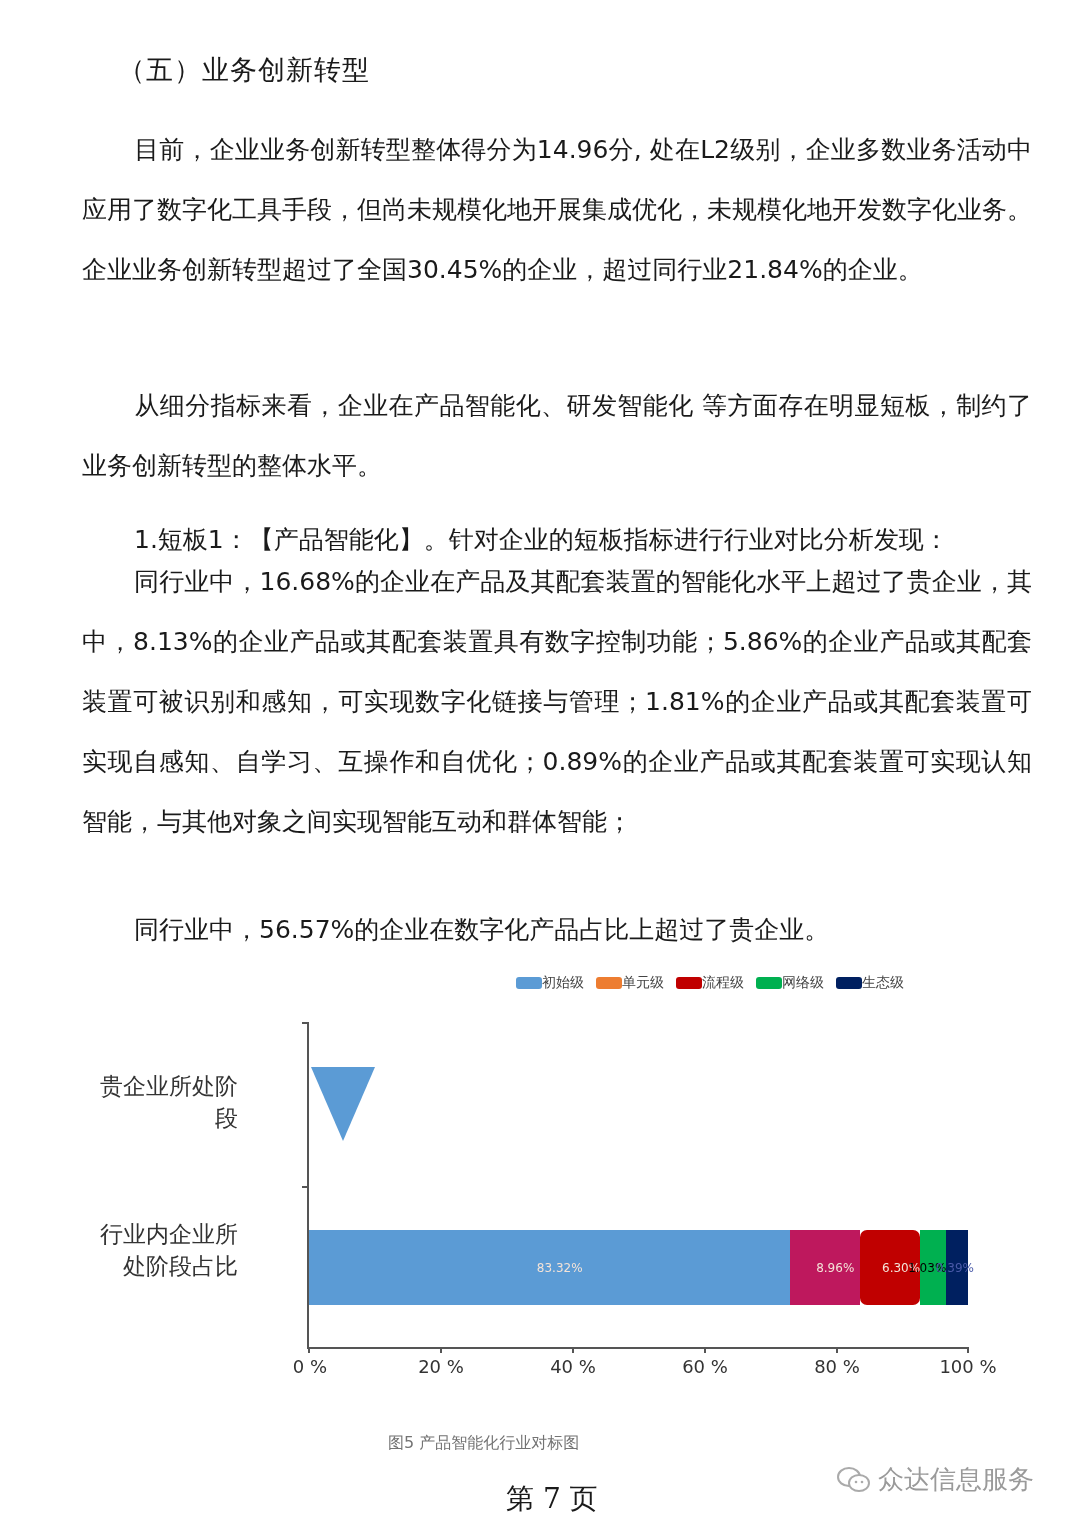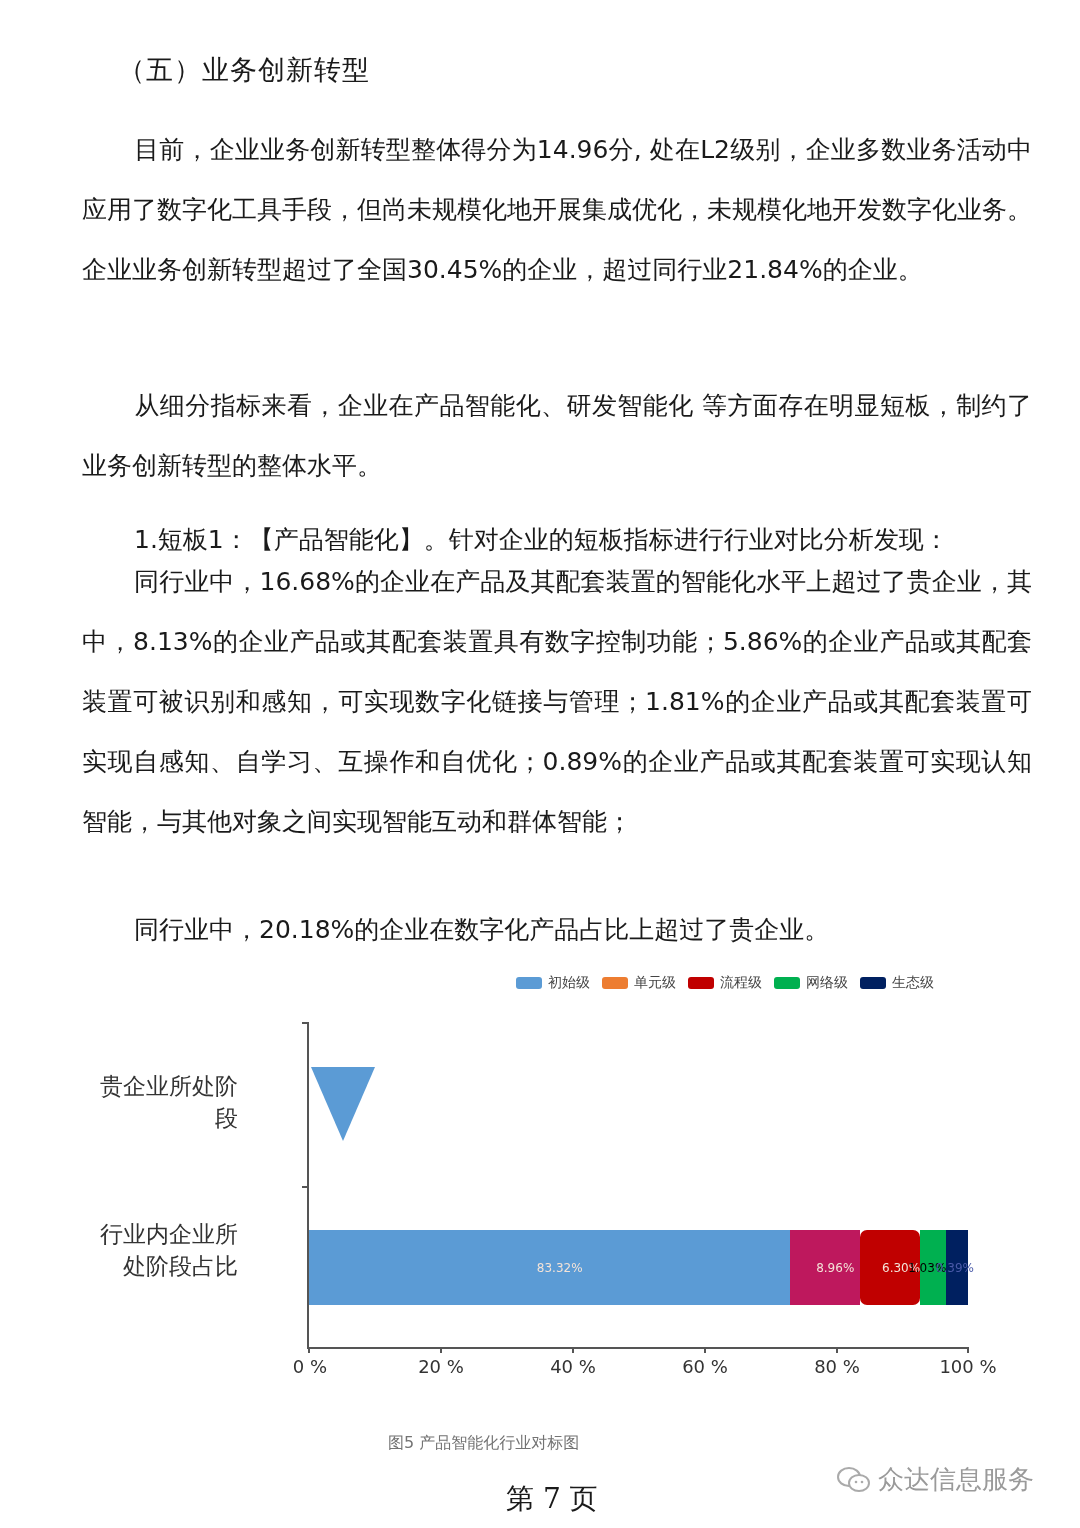--- a/index.html
+++ b/index.html
@@ -2,21 +2,21 @@
 <html><head>
 <meta charset="utf-8">
 <style>
   html, body { margin:0; padding:0; background:#fff; }
   body { width:1080px; height:1528px; position:relative; overflow:hidden;
          font-family:"DejaVu Sans", sans-serif; color:#1a1a1a; }
   .heading { position:absolute; left:118px; top:52px; font-size:27px; letter-spacing:1px; }
   .para { position:absolute; left:82px; width:950px; font-size:25px; line-height:60px; text-align:justify; }
   .para .indent { display:inline-block; width:52px; }
   .legend { position:absolute; top:974px; left:516px; display:flex; gap:12px; font-size:14px; color:#444; }
-  .legend .item { display:flex; align-items:center; gap:6px; }
+  .legend .item { display:flex; align-items:center; }
   .legend .sw { width:26px; height:12px; border-radius:3px; display:inline-block; }
   .ylabel { position:absolute; right:842px; text-align:right; font-size:23px; line-height:32px; color:#333; font-family:Liberation Mono, monospace; }
   .axis-y { position:absolute; left:307px; top:1022px; width:2px; height:326px; background:#555; }
   .axis-x { position:absolute; left:307px; top:1347px; width:662px; height:2px; background:#555; }
   .tick-y { position:absolute; left:302px; width:6px; height:2px; background:#555; }
   .tick-x { position:absolute; top:1347px; width:2px; height:6px; background:#555; }
   .xlab { position:absolute; top:1356px; font-size:18px; color:#333; transform:translateX(-50%); }
   .bar { position:absolute; left:309px; top:1230px; height:75px; display:flex; width:659px; }
   .seg { height:100%; position:relative; display:flex; align-items:center; justify-content:center; font-size:12px; color:#f3e3d8; white-space:nowrap;padding-left:20px; }
   .marker { position:absolute; left:311px; top:1067px; width:0; height:0;
@@ -28,21 +28,21 @@
 </style>
 </head>
 <body>
 
 <div class="heading">（五）业务创新转型</div>
 
 <div class="para" style="top:120px;"><span class="indent"></span><span>目前，企业业务创新转型整体得分为14.96分, 处在L2级别，企业多数业务活动中应用了数字化工具手段，但尚未规模化地开展集成优化，未规模化地开发数字化业务。企业业务创新转型超过了全国30.45%的企业，超过同行业21.84%的企业。</span></div>
 <div class="para" style="top:376px;"><span class="indent"></span><span>从细分指标来看，企业在产品智能化、研发智能化 等方面存在明显短板，制约了业务创新转型的整体水平。</span></div>
 <div class="para" style="top:510px;"><span class="indent"></span><span>1.短板1：【产品智能化】。针对企业的短板指标进行行业对比分析发现：</span></div>
 <div class="para" style="top:552px;"><span class="indent"></span><span>同行业中，16.68%的企业在产品及其配套装置的智能化水平上超过了贵企业，其中，8.13%的企业产品或其配套装置具有数字控制功能；5.86%的企业产品或其配套装置可被识别和感知，可实现数字化链接与管理；1.81%的企业产品或其配套装置可实现自感知、自学习、互操作和自优化；0.89%的企业产品或其配套装置可实现认知智能，与其他对象之间实现智能互动和群体智能；</span></div>
-<div class="para" style="top:900px;"><span class="indent"></span><span>同行业中，20.18%的企业在数字化产品占比上超过了贵企业。</span></div>
+<div class="para" style="top:900px;"><span class="indent"></span><span>同行业中，56.57%的企业在数字化产品占比上超过了贵企业。</span></div>
 
 <div class="legend">
   <div class="item">
       <span class="sw" style="background:#5b9bd5"></span>
       <span>初始级</span>
     </div>
   <div class="item">
       <span class="sw" style="background:#ed7d31"></span>
       <span>单元级</span>
     </div>

